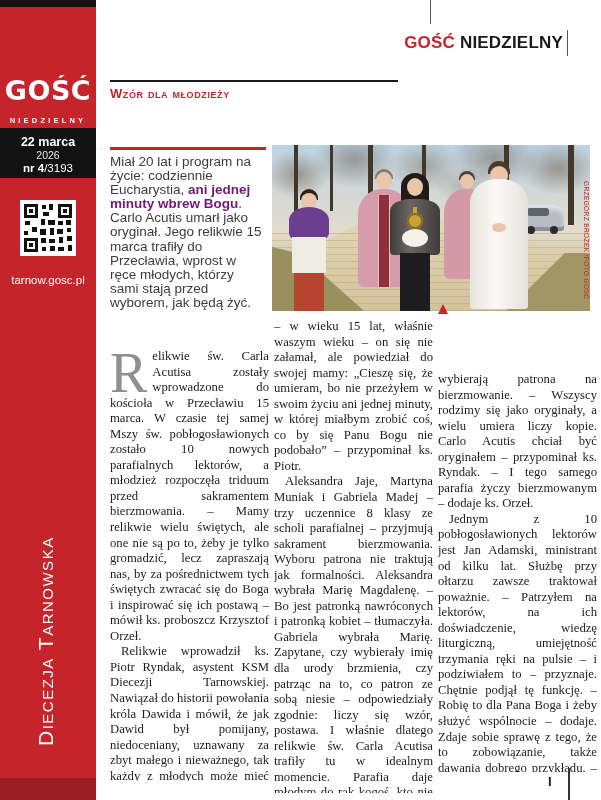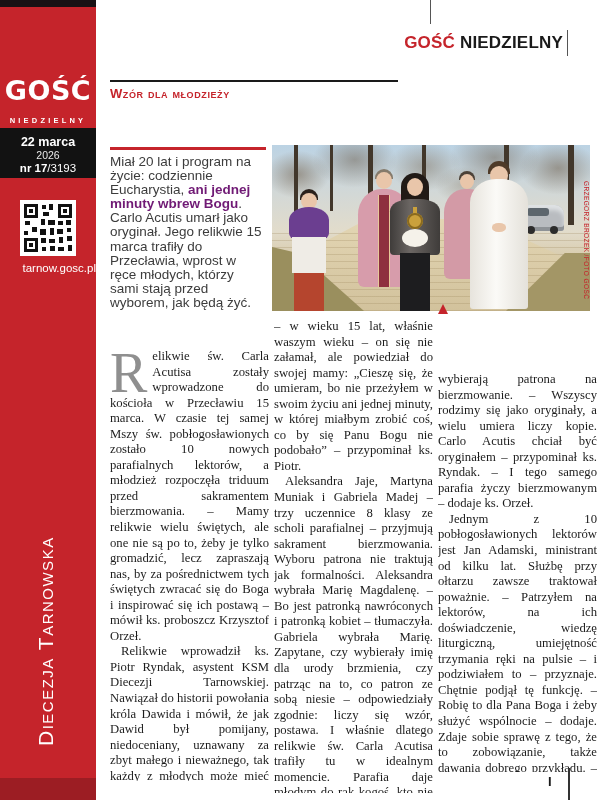--- a/index.html
+++ b/index.html
@@ -15,21 +15,21 @@
   .logo-title { font-family:"DejaVu Sans", sans-serif; font-weight:800; font-size:27px; letter-spacing:0.5px; line-height:30px; }
   .logo-sub { font-size:7.5px; font-weight:700; letter-spacing:3.2px; margin-top:10px; }
   .issue-box { position:absolute; left:0; top:128px; width:96px; height:50px; background:#121212; color:#fff;
                text-align:center; padding-top:7px; }
   .issue-date1 { font-weight:700; font-size:12.5px; line-height:14px; }
   .issue-date2 { font-size:10.5px; line-height:12px; color:#e8e8e8; }
   .issue-no { font-size:11.5px; line-height:14px; }
   .issue-no b { font-weight:700; }
   .qr { position:absolute; left:20px; top:200px; width:56px; height:56px; background:#fff; padding:3px; }
   .qr svg { display:block; width:50px; height:50px; }
-  .website { position:absolute; left:0; top:262px; width:96px; text-align:right; color:#fff; font-size:11.5px; }
+  .website { position:absolute; left:0; top:274px; width:96px; text-align:center; color:#fff; font-size:11.5px; }
   .vertical-label { position:absolute; left:34px; top:488px; height:258px; color:#fff;
                     writing-mode:vertical-rl; transform:rotate(180deg);
                     font-size:21px; font-variant:small-caps; letter-spacing:1.5px; font-weight:400; }
 
   
   .brand { position:absolute; right:38px; top:33px; font-size:17px; font-weight:700; letter-spacing:0.2px; }
   .brand-red { color:#c5242b; }
   .brand-black { color:#1a1a1a; }
   .brand-tick-top { position:absolute; left:430px; top:0; width:1px; height:24px; background:#555; }
   .brand-tick-right { position:absolute; left:567px; top:30px; width:1px; height:26px; background:#555; }
@@ -136,21 +136,21 @@
 
   <aside class="sidebar">
     <div class="sidebar-topshadow"></div>
     <div class="logo">
       <div class="logo-title">GOŚĆ</div>
       <div class="logo-sub">NIEDZIELNY</div>
     </div>
     <div class="issue-box">
       <div class="issue-date1">22 marca</div>
       <div class="issue-date2">2026</div>
-      <div class="issue-no"><b>nr 17</b><span>/3193</span></div>
+      <div class="issue-no"><b>nr 4</b><span>/3193</span></div>
     </div>
     <div class="qr">
       <svg viewBox="0 0 50 50" xmlns="http://www.w3.org/2000/svg">
         <rect x="0" y="0" width="50" height="50" fill="#fff"></rect>
         <rect x="1" y="1" width="14" height="14" fill="#111"></rect>
           <rect x="4" y="4" width="8" height="8" fill="#fff"></rect>
           <rect x="6" y="6" width="4" height="4" fill="#111"></rect>
         <rect x="35" y="1" width="14" height="14" fill="#111"></rect>
           <rect x="38" y="4" width="8" height="8" fill="#fff"></rect>
           <rect x="40" y="6" width="4" height="4" fill="#111"></rect>

